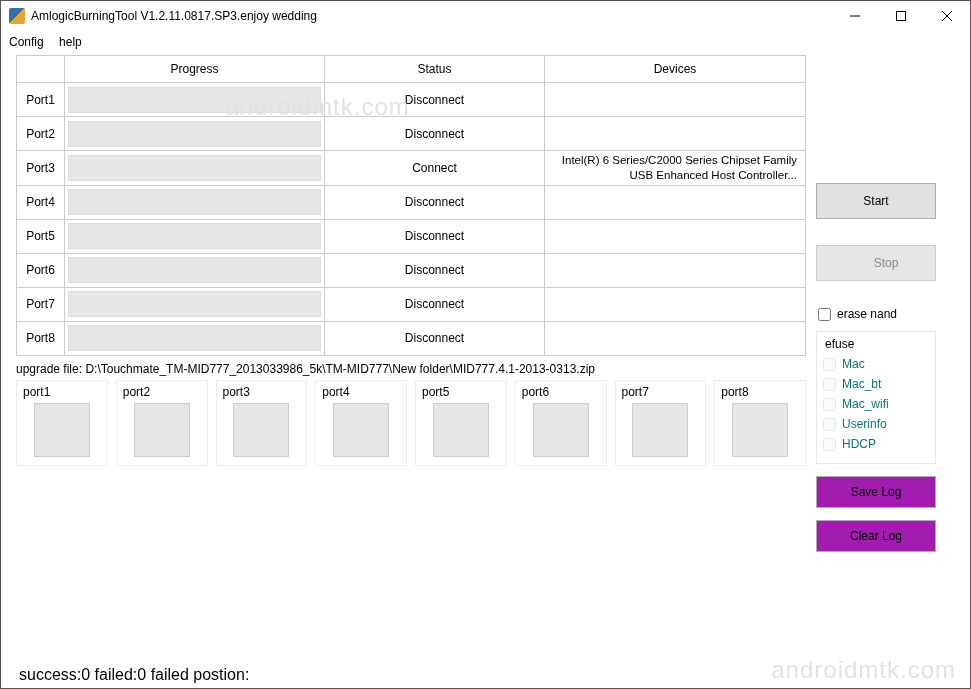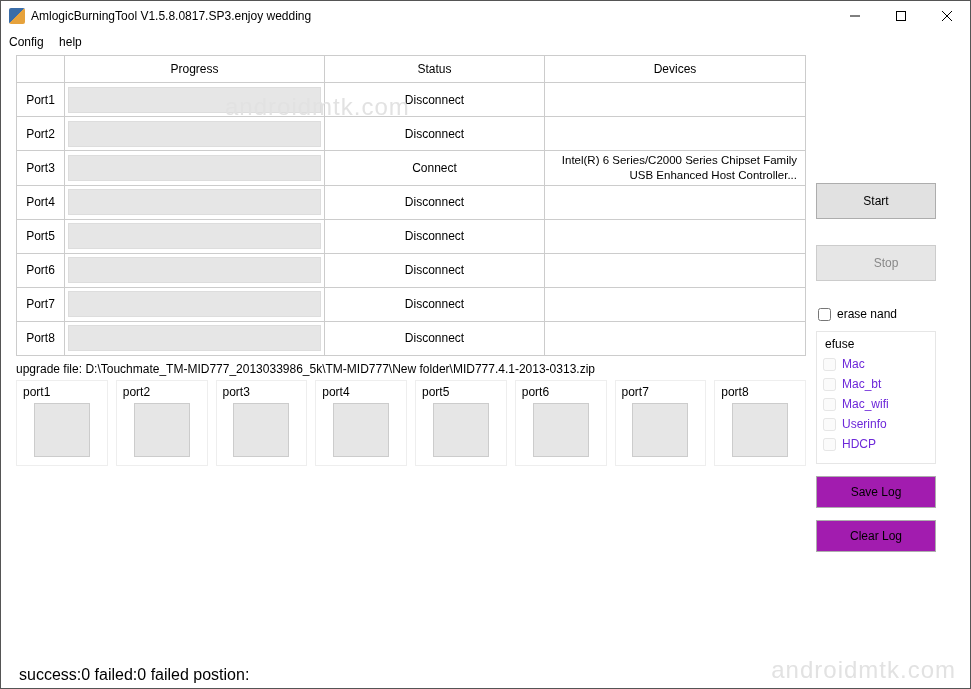--- a/index.html
+++ b/index.html
@@ -31,33 +31,33 @@
 .thumb .box { width: 56px; height: 54px; background: #e6e6e6; border: 1px solid #ccc; margin: 0 auto;}
 .logbox { margin-top: 14px; border: 1px solid #c8c8c8; height: 150px; padding: 8px 10px; font-size:12px; overflow:auto;}
 .statusbar { position: absolute; bottom: 4px; left: 18px; font-size:16px;}
 .btn { display: block; width: 100%; background: #e1e1e1; border: 1px solid #adadad; text-align: center; padding: 10px 0; margin-bottom: 26px; font-size:12px;}
 .btn.disabled { color: #888; background:#e6e6e6; border-color:#ccc;padding-left:20px;}
 .chk { display:flex; align-items:center; margin: 4px 0 10px 2px; font-size:12px;}
 .chk input { width:13px; height:13px; margin-right:6px;}
 .grouplabel { font-size:12px; margin: 2px 0 6px 2px;}
 .efusegroup { border:1px solid #e6e6e6; padding:3px 6px 6px 6px; margin-top:10px;}
 .efusegroup .chk { margin:6px 0;}
-.efusegroup .chk span { color:#6d28d9;}
+.efusegroup .chk span { color:#0f766e;}
 .efusegroup .chk input[disabled]{ opacity:0.55;}
 .smallbtn { display:block; width:100%; background:#a21caf; border:1px solid #adadad; text-align:center; padding:8px 0; margin-top:12px; font-size:12px;}
 .watermark { position:absolute; color:#e2e2e2; font-size:24px; font-family: Arial, sans-serif; letter-spacing:1px; pointer-events:none; z-index:5;margin-left:20px;}
 .wm1 { top:92px; left:204px;}
 .wm2 { bottom:4px; right:14px;}
 </style>
 </head>
 <body>
 
 <div class="titlebar">
   <div class="icon"></div>
-  <div class="title">AmlogicBurningTool  V1.5.8.0817.SP3.enjoy wedding</div>
+  <div class="title">AmlogicBurningTool  V1.2.11.0817.SP3.enjoy wedding</div>
   <div class="winbtns">
     <div class="winbtn">
         <svg viewBox="0 0 10 10">
           <line x1="0" y1="5" x2="10" y2="5" stroke="#000" stroke-width="1"></line>
         </svg>
       </div>
     <div class="winbtn">
         <svg viewBox="0 0 10 10">
           <rect x="0.5" y="0.5" width="9" height="9" fill="none" stroke="#000" stroke-width="1"></rect>
         </svg>

